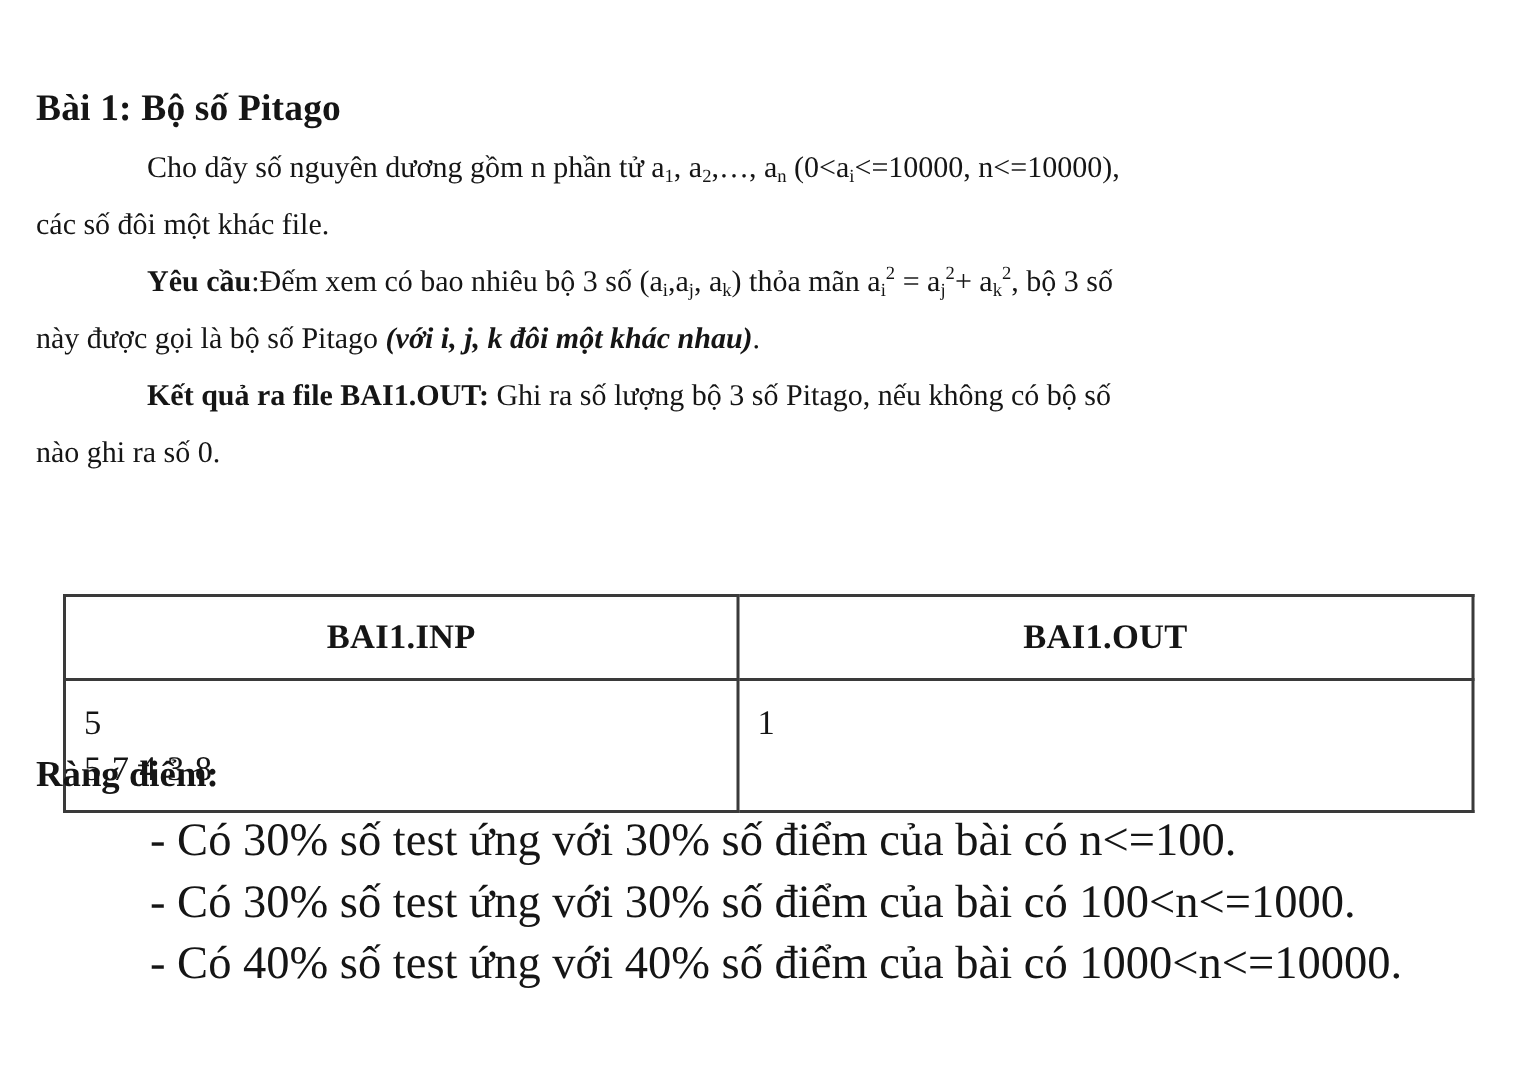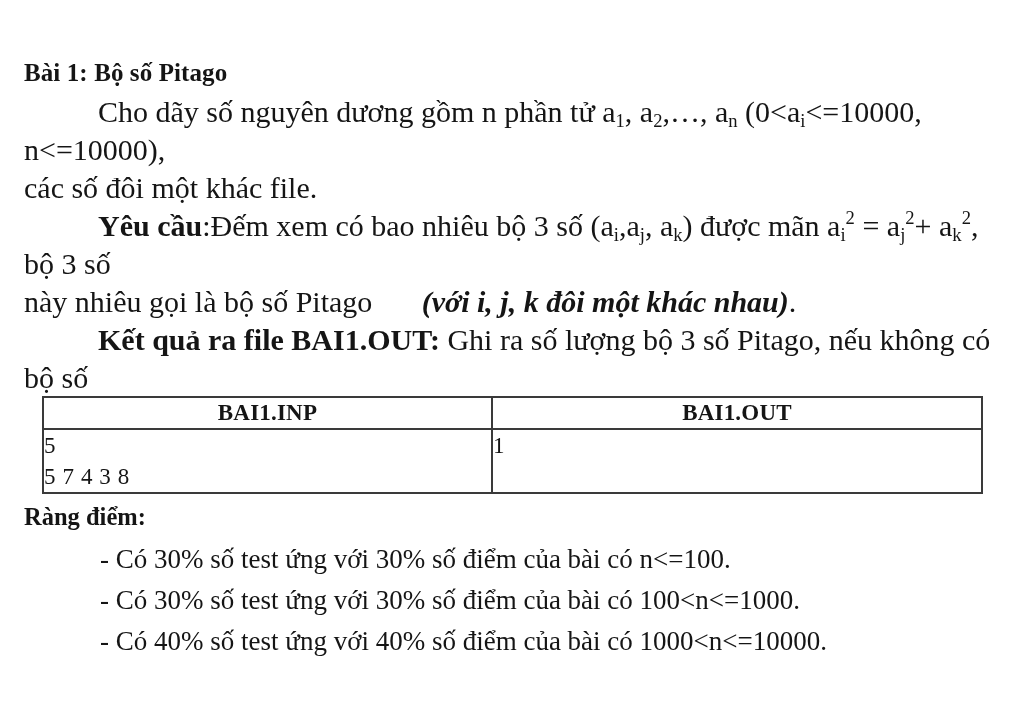--- a/index.html
+++ b/index.html
@@ -30,31 +30,31 @@
     width: 976px;
   }
   .title {
     font-size: 25px;
     font-weight: bold;
     line-height: 34px;
     letter-spacing: 0.1px;
     margin: 0 0 3px 0;
   }
   .para {
-    font-size: 30px;
+    font-size: 20px;
     line-height: 38px;
     margin: 0;
     text-align: left;
     white-space: normal;
   }
   .para.indent {
     text-indent: 74px;
   }
   .b { font-weight: bold; margin-top: 24px; }
-  .i { font-style: italic; font-weight: bold; margin-left: 42px; }
+  .i { font-style: italic; font-weight: bold; }
   sub {
     font-size: 0.62em;
     vertical-align: -0.28em;
     line-height: 0;
   }
   sup {
     font-size: 0.62em;
     vertical-align: 0.62em;
     line-height: 0;
   }
@@ -63,21 +63,21 @@
   .io-table {
     position: absolute;
     left: 42px;
     top: 396px;
     width: 941px;
     border-collapse: collapse;
     table-layout: fixed;
   }
   .io-table td {
     border: 2px solid #3a3a3a;
-    padding: 0;
+    padding: 12px;
     vertical-align: top;
   }
   .io-table .col-inp { width: 448px; }
   .io-table .col-out { width: 489px; }
   .th-cell {
     text-align: center;
     font-weight: bold;
     font-size: 23px;
     line-height: 30px;
     padding: 3px 0 4px 0;
@@ -101,47 +101,48 @@
     top: 498px;
     width: 976px;
   }
   .constraints-title {
     font-size: 24.5px;
     font-weight: bold;
     line-height: 38px;
     margin: 0 0 3px 0;
   }
   .bullet {
-    font-size: 27px;
+    font-size: 31px;
     line-height: 41px;
     margin: 0;
     padding-left: 76px;
   }
 </style>
 </head>
 <body>
 
 <div class="page">
 
   <div class="content">
 
     <h1 class="title">Bài 1: Bộ số Pitago</h1>
 
     <p class="para indent"><span>Cho dãy số nguyên dương gồm n phần tử a</span><sub>1</sub><span>, a</span><sub>2</sub><span>,…, a</span><sub>n</sub><span> (0&lt;a</span><sub>i</sub><span>&lt;=10000, n&lt;=10000),</span></p>
 
     <p class="para">các số đôi một khác file.</p>
 
-    <p class="para indent"><span class="b">Yêu cầu</span><span>:Đếm xem có bao nhiêu bộ 3 số (a</span><sub>i</sub><span>,a</span><sub>j</sub><span>, a</span><sub>k</sub><span>) được mãn a</span><sub>i</sub><sup>2</sup><span> = a</span><sub>j</sub><sup>2</sup><span>+ a</span><sub>k</sub><sup>2</sup><span>, bộ 3 số</span></p>
+    <p class="para indent"><span class="b">Yêu cầu</span><span>:Đếm xem có bao nhiêu bộ 3 số (a</span><sub>i</sub><span>,a</span><sub>j</sub><span>, a</span><sub>k</sub><span>) thỏa mãn a</span><sub>i</sub><sup>2</sup><span> = a</span><sub>j</sub><sup>2</sup><span>+ a</span><sub>k</sub><sup>2</sup><span>, bộ 3 số</span></p>
 
-    <p class="para"><span>này nhiêu gọi là bộ số Pitago </span><span class="i">(với i, j, k đôi một khác nhau)</span><span>.</span></p>
+    <p class="para"><span>này được gọi là bộ số Pitago </span><span class="i">(với i, j, k đôi một khác nhau)</span><span>.</span></p>
 
 
 
     <p class="para indent"><span class="b">Kết quả ra file BAI1.OUT:</span><span> Ghi ra số lượng bộ 3 số Pitago, nếu không có bộ số</span></p>
 
+    <p class="para">nào ghi ra số 0.</p>
 
   </div>
 
   <table class="io-table">
     <colgroup>
       <col class="col-inp">
       <col class="col-out">
     </colgroup>
     <tbody>
       <tr>

